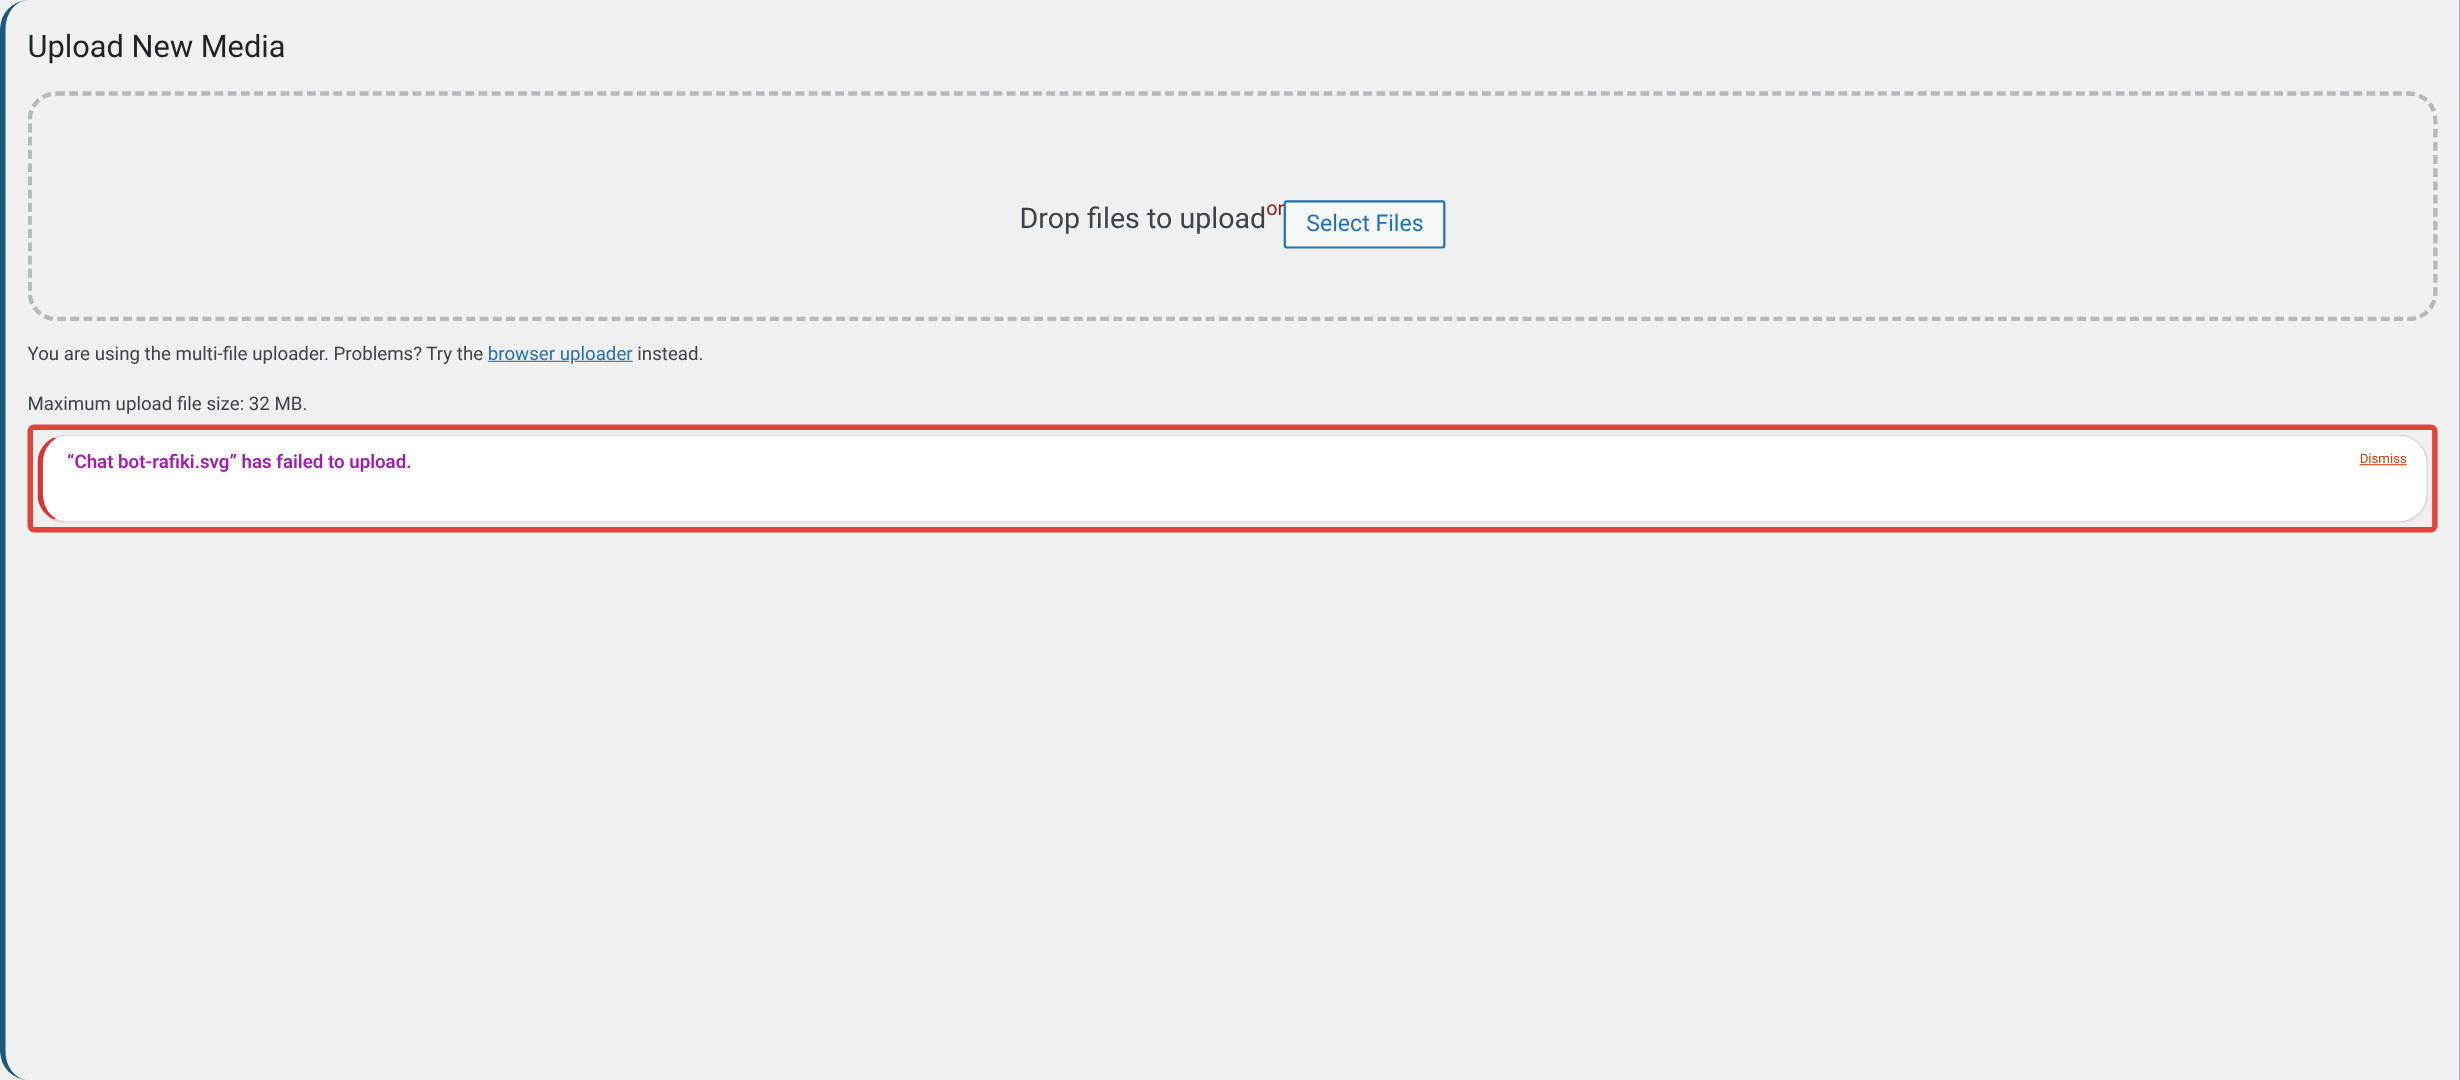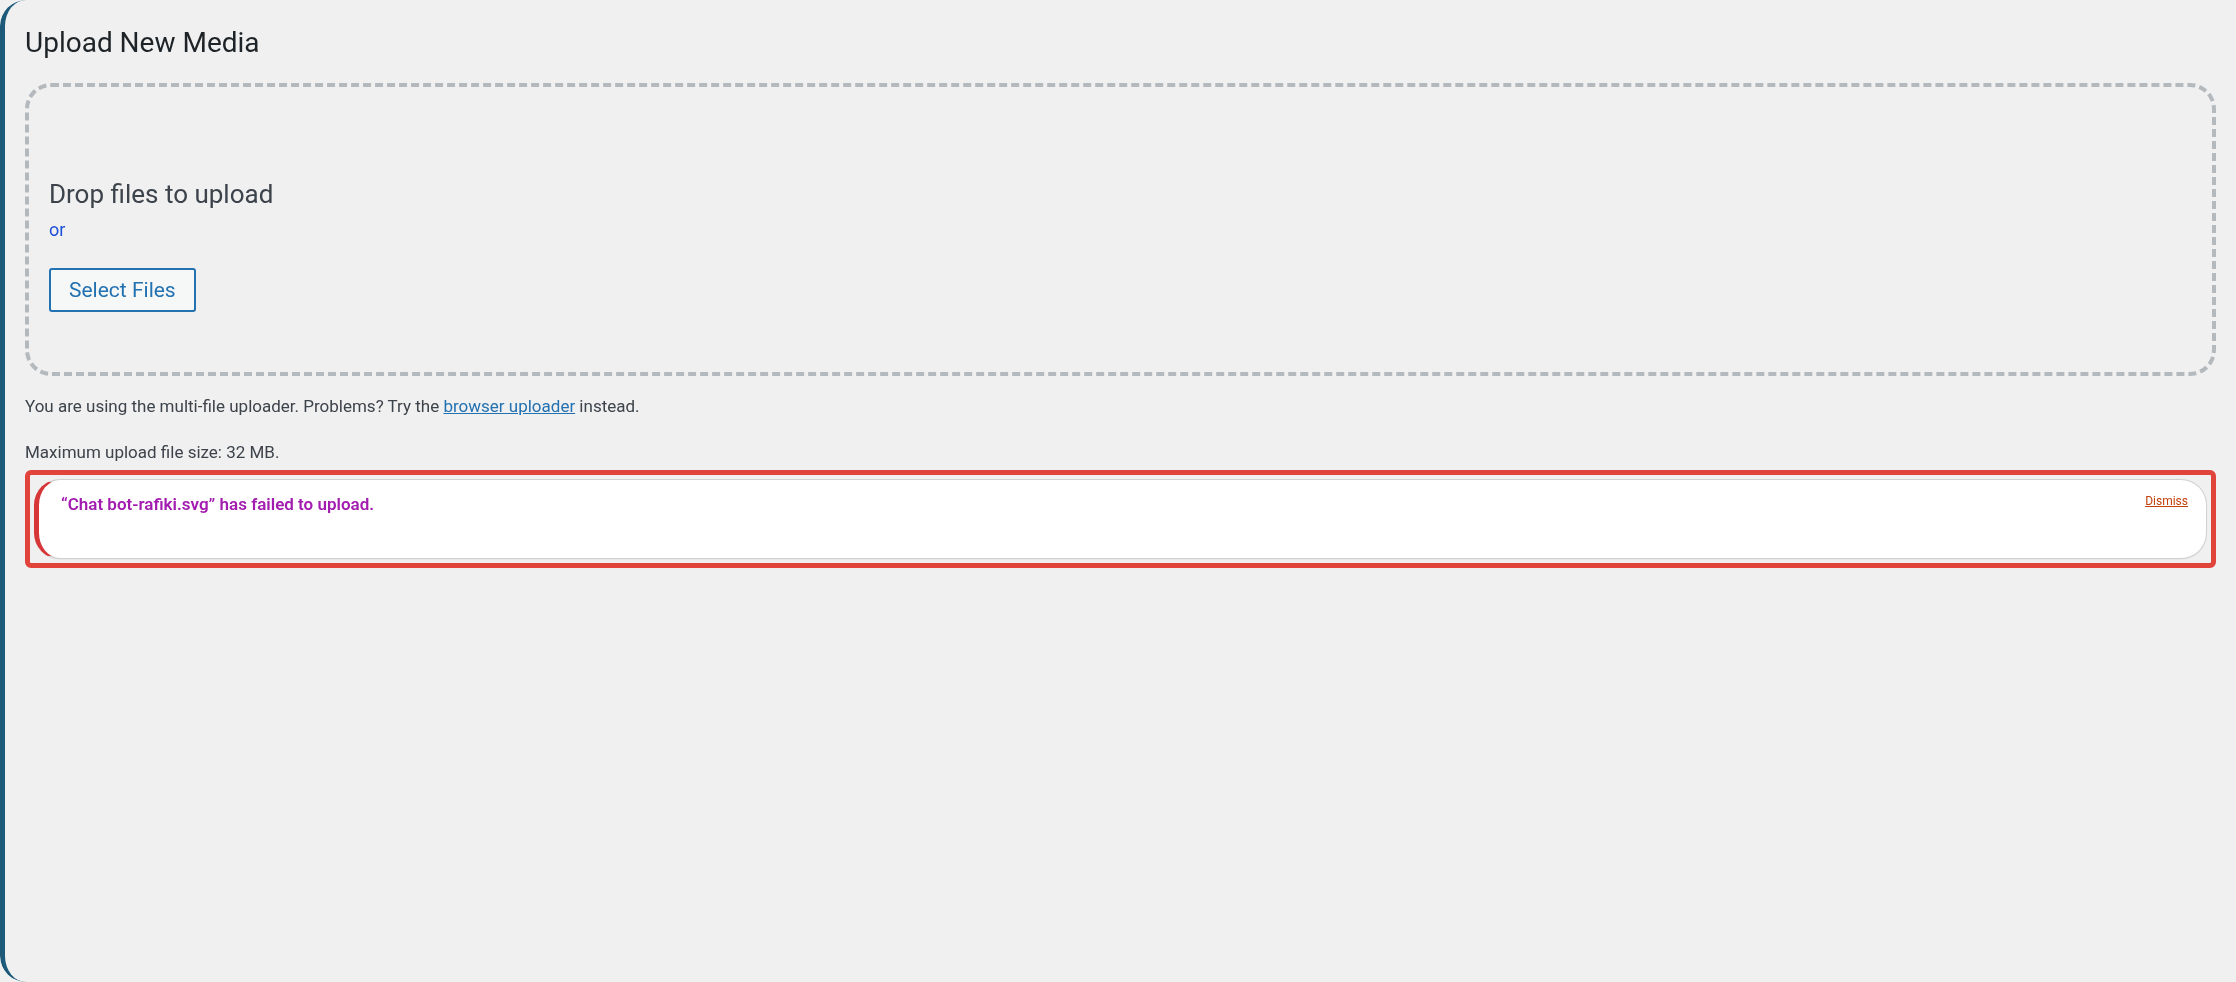--- a/index.html
+++ b/index.html
@@ -23,35 +23,35 @@
       font-size: 28px;
       font-weight: 400;
       color: #1d2327;
       margin-bottom: 24px;
       margin-top: 8px;
     }
     .dropzone {
       border: 4px dashed #b4b9be;
       background: transparent;
       display: flex;
-      flex-direction: column;
-      align-items: flex-start;
+      flex-direction: row;
+      align-items: center;
       justify-content: center;
       padding: 92px 20px 60px 20px;
       margin-bottom: 18px;
     }
     .drop-heading {
       font-size: 26px;
       font-weight: 400;
       color: #3c434a;
       margin-bottom: 10px;
     }
     .drop-or {
       font-size: 18px;
-      color: #1d4ed8;
+      color: #7f1d1d;
       margin-bottom: 28px;
     }
     .select-files-btn {
       background: #f6f7f7;
       border: 2px solid #2271b1;
       color: #2271b1;
       font-size: 21px;
       padding: 8px 18px;
       cursor: pointer;
       border-radius: 3px;

